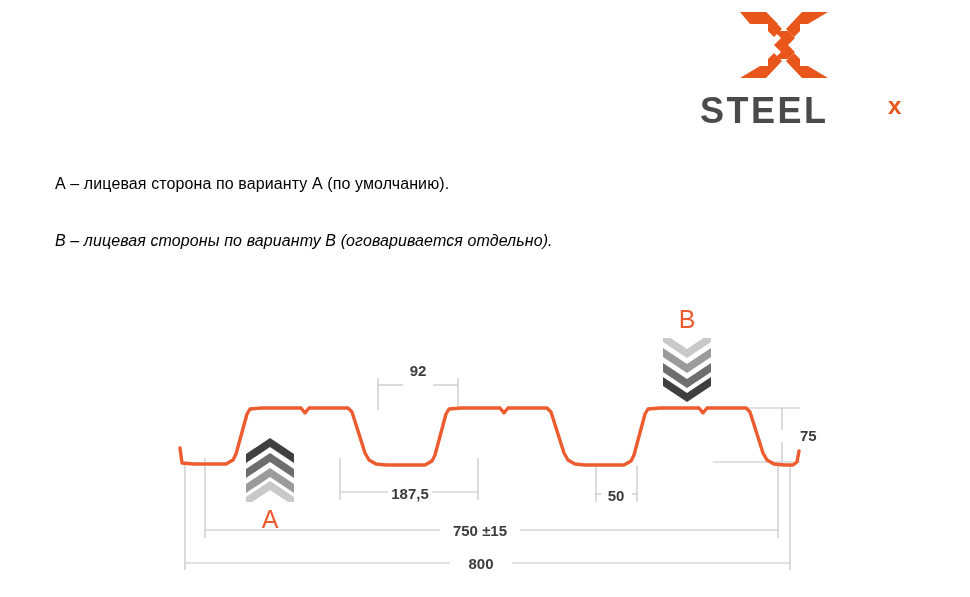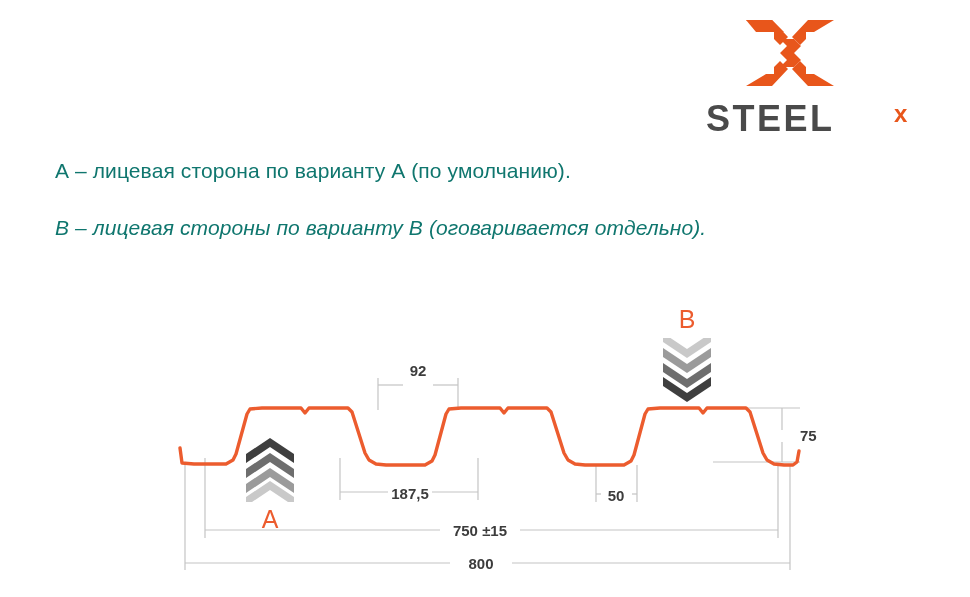--- a/index.html
+++ b/index.html
@@ -14,48 +14,48 @@
     position: relative;
     overflow: hidden;
     font-family: "Liberation Sans", sans-serif;
     -webkit-font-smoothing: antialiased;
   }
 
   
   #logo {
     position: absolute;
     left: 700px;
-    top: 18px;
+    top: 10px;
     width: 230px;
     height: 125px;
-    margin-left: 6px;
   }
   #logo-mark {
     position: absolute;
     left: 38px;
     top: 0px;
     width: 92px;
     height: 70px;
   }
   #logo-wordmark {
     position: absolute;
     left: 0px;
     top: 82px;
     width: 230px;
     height: 40px;
   }
 
   
   .note-line {
     position: absolute;
     left: 55px;
-    font-size: 21px;
+    font-size: 16px;
     letter-spacing: 0.1px;
-    color: #0f766e;
+    color: #000000;
     white-space: nowrap;
+    margin-top: 16px;
   }
   #note-a { top: 159px; }
   #note-b { top: 216px; font-style: italic; }
 
   
   #drawing {
     position: absolute;
     left: 0px;
     top: 290px;
     width: 970px;

